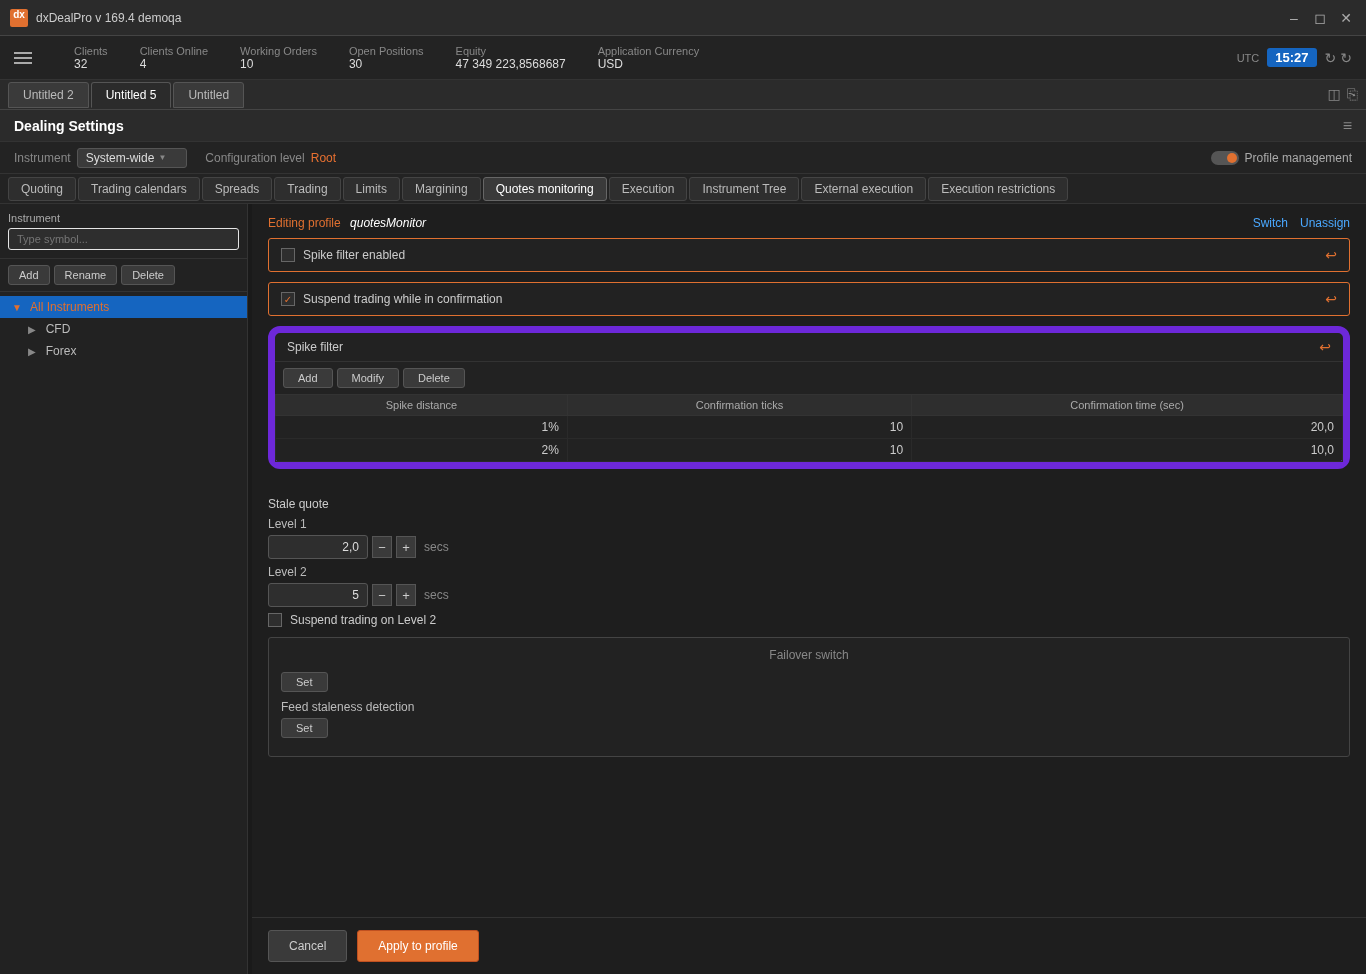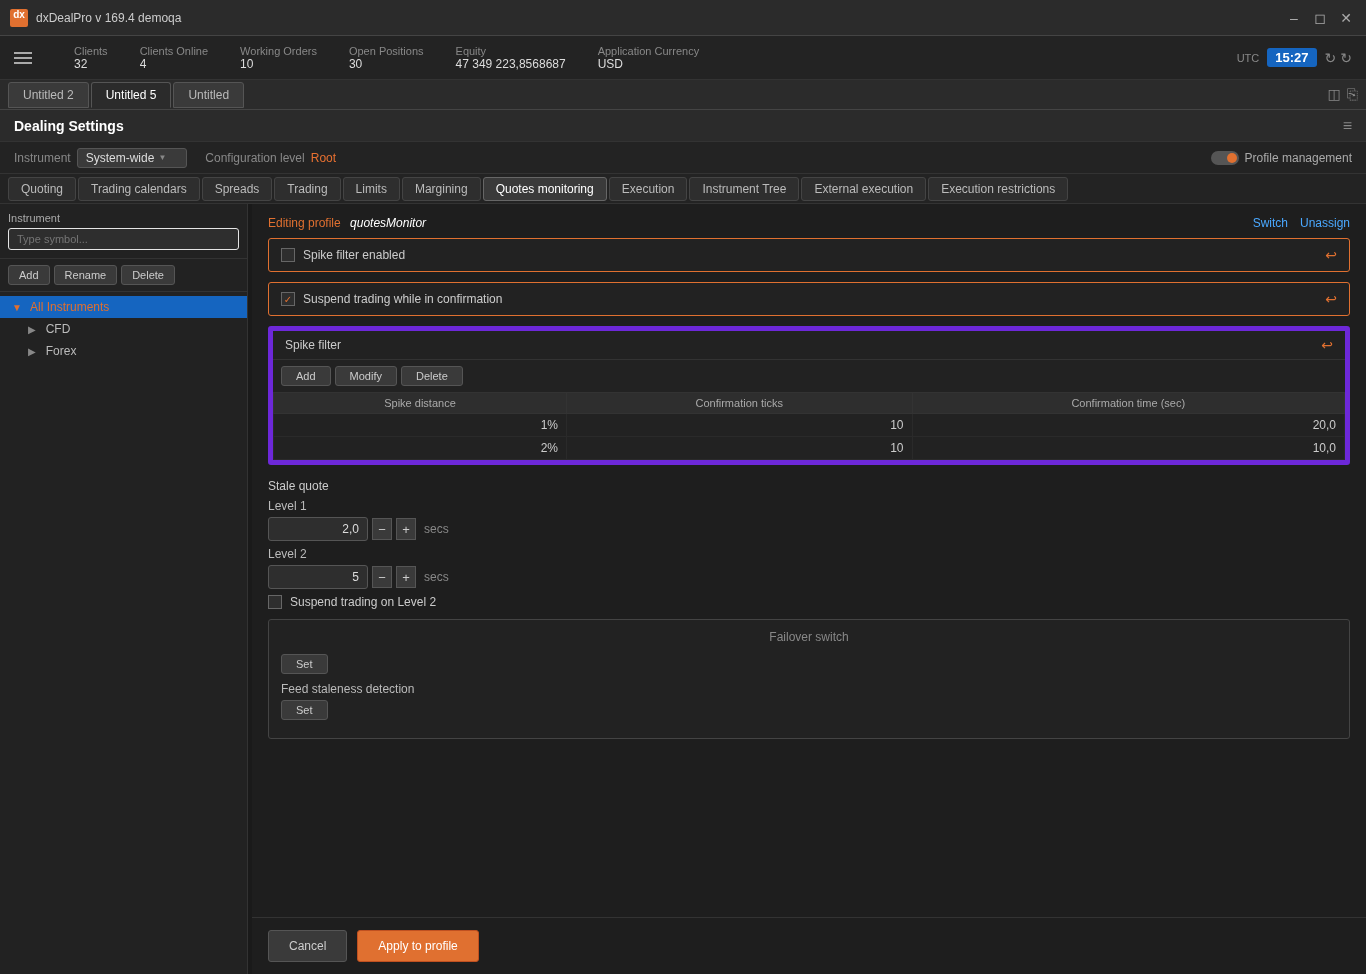--- a/index.html
+++ b/index.html
@@ -298,23 +298,23 @@
       background: #2e2e2e;
       cursor: pointer;
       display: flex; align-items: center; justify-content: center;
       flex-shrink: 0;
     }
     .checkbox.checked { background: #2e2e2e; color: #e07030; font-size: 10px; }
     .box-label { color: #ccc; font-size: 12px; }
 
     
     .spike-section {
-      border: 5px solid #6d28d9;
-      border-radius: 3px;
-      margin-bottom: 10px;
+      border: 7px solid #6d28d9;
+      border-radius: 12px;
+      margin-bottom: 24px;
       background: #222;
     }
     .spike-header {
       padding: 6px 12px;
       display: flex;
       align-items: center;
       border-bottom: 1px solid #333;
     }
     .spike-title { color: #ccc; font-size: 12px; }
     .spike-undo { margin-left: auto; color: #e07030; cursor: pointer; font-size: 14px; }

